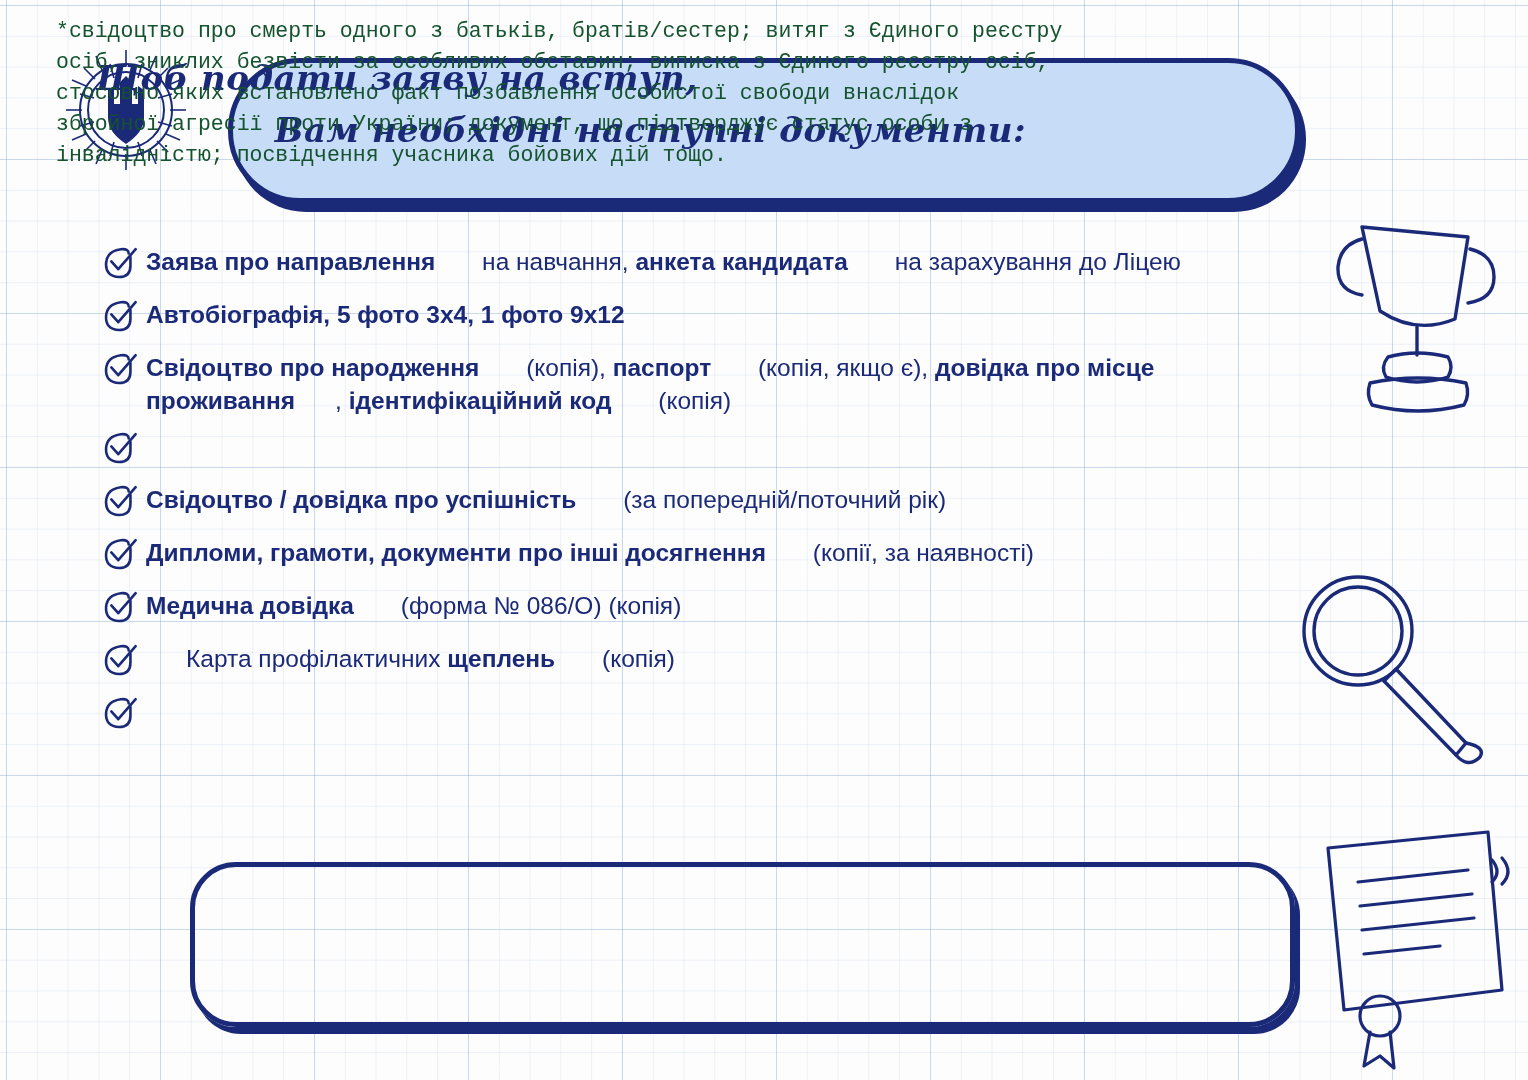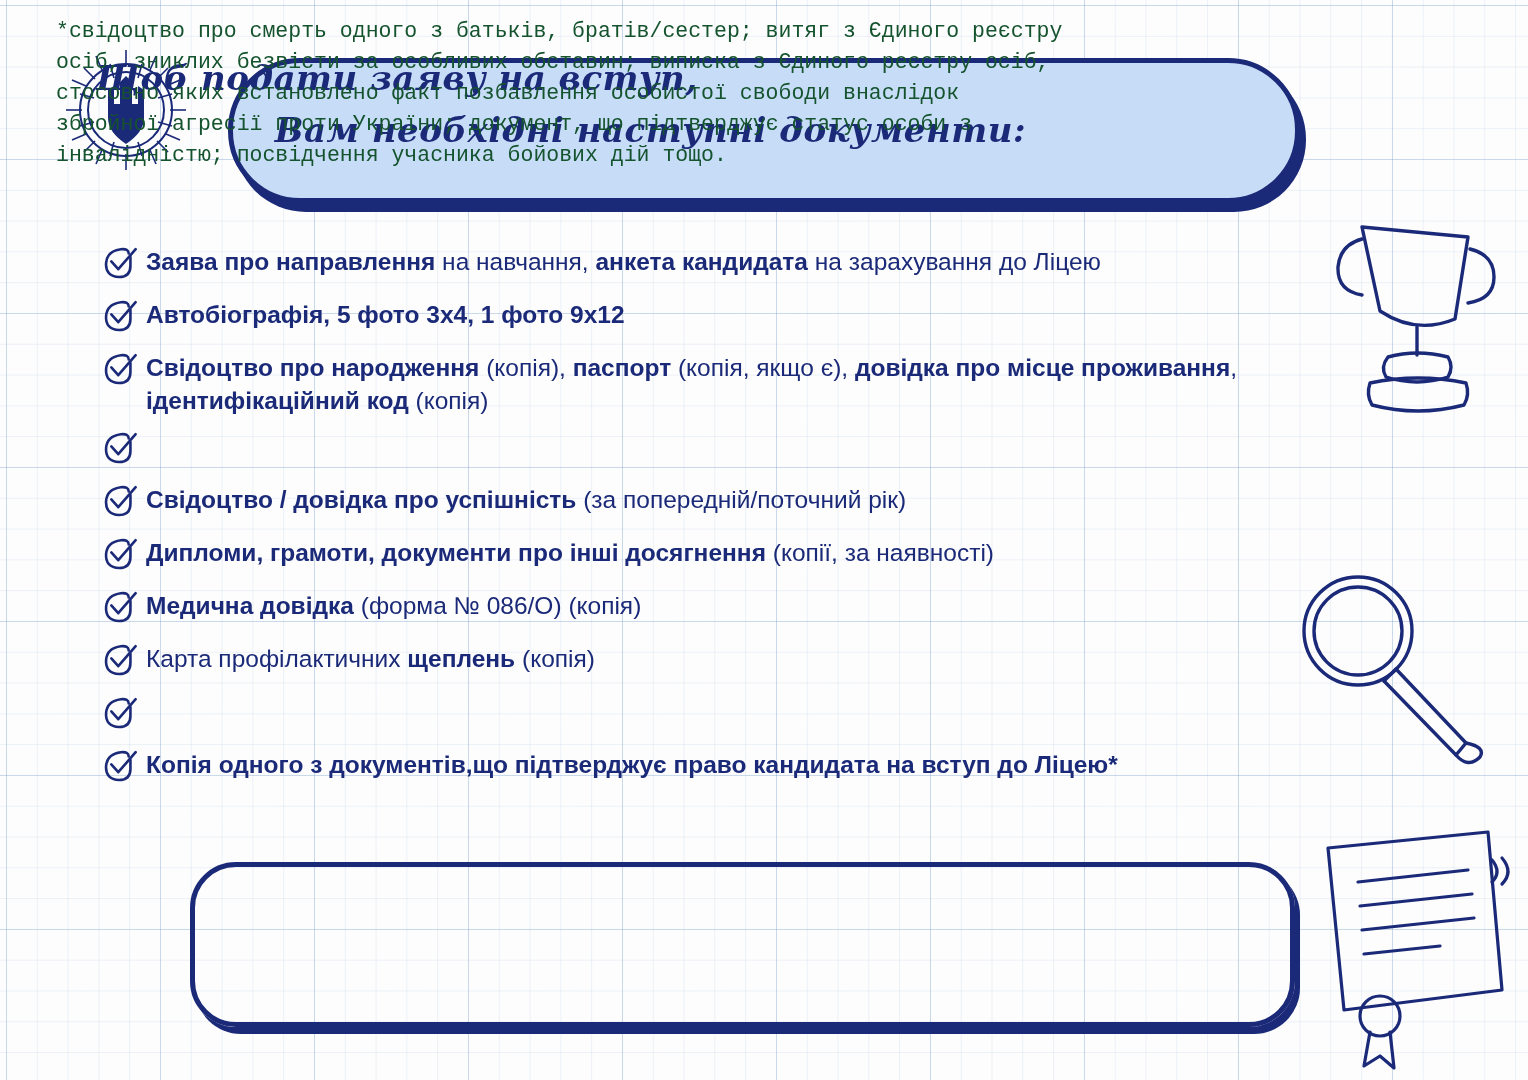--- a/index.html
+++ b/index.html
@@ -88,21 +88,21 @@
   }
   .doc-text {
     color: #1b2a78;
     font-family: "Liberation Sans", sans-serif;
     font-size: 24.5px;
     line-height: 33px;
     padding-top: 2px;
     max-width: 1200px;
   }
   .doc-text b { font-weight: bold; }
-  .doc-text .thin { font-weight: normal; }
+  .doc-text .thin { font-weight: normal; padding-left: 40px; }
 
   
   #footnote-box {
     position: absolute;
     left: 190px;
     top: 862px;
     width: 1105px;
     height: 165px;
     border: 5px solid #1b2a78;
     border-radius: 46px;
@@ -291,25 +291,16 @@
       <div class="doc-text"><span class="thin">Карта профілактичних </span><b>щеплень</b><span class="thin"> (копія)</span></div>
     </div>
     <div class="doc-row">
       <div class="check-box"><svg viewBox="0 0 46 40" width="40" height="38">
           <g stroke="#1b2a78" stroke-width="3" fill="none" stroke-linecap="round" stroke-linejoin="round">
             <path d="M33 8 Q33 2 24 3 Q8 5 7 19 Q6 34 22 35 Q35 35 35 22 L35 12"></path>
             <path d="M13 17 L21 26 L41 3"></path>
           </g>
         </svg></div>
     </div>
-    <div class="doc-row">
-      <div class="check-box"><svg viewBox="0 0 46 40" width="40" height="38">
-          <g stroke="#1b2a78" stroke-width="3" fill="none" stroke-linecap="round" stroke-linejoin="round">
-            <path d="M33 8 Q33 2 24 3 Q8 5 7 19 Q6 34 22 35 Q35 35 35 22 L35 12"></path>
-            <path d="M13 17 L21 26 L41 3"></path>
-          </g>
-        </svg></div>
-      <div class="doc-text"><b>Копія одного з документів,що підтверджує право кандидата на вступ до Ліцею*</b></div>
-    </div>
   </div>
 
 <div id="footnote-box"></div>
 <div id="footnote-text">*свідоцтво про смерть одного з батьків, братів/сестер;  витяг з Єдиного реєстру осіб, зниклих безвісти за особливих обставин; виписка з Єдиного реєстру осіб, стосовно яких встановлено факт позбавлення особистої свободи внаслідок збройної агресії проти України; документ, що підтверджує статус особи з інвалідністю; посвідчення учасника бойових дій тощо.</div>
 
 </body></html>

